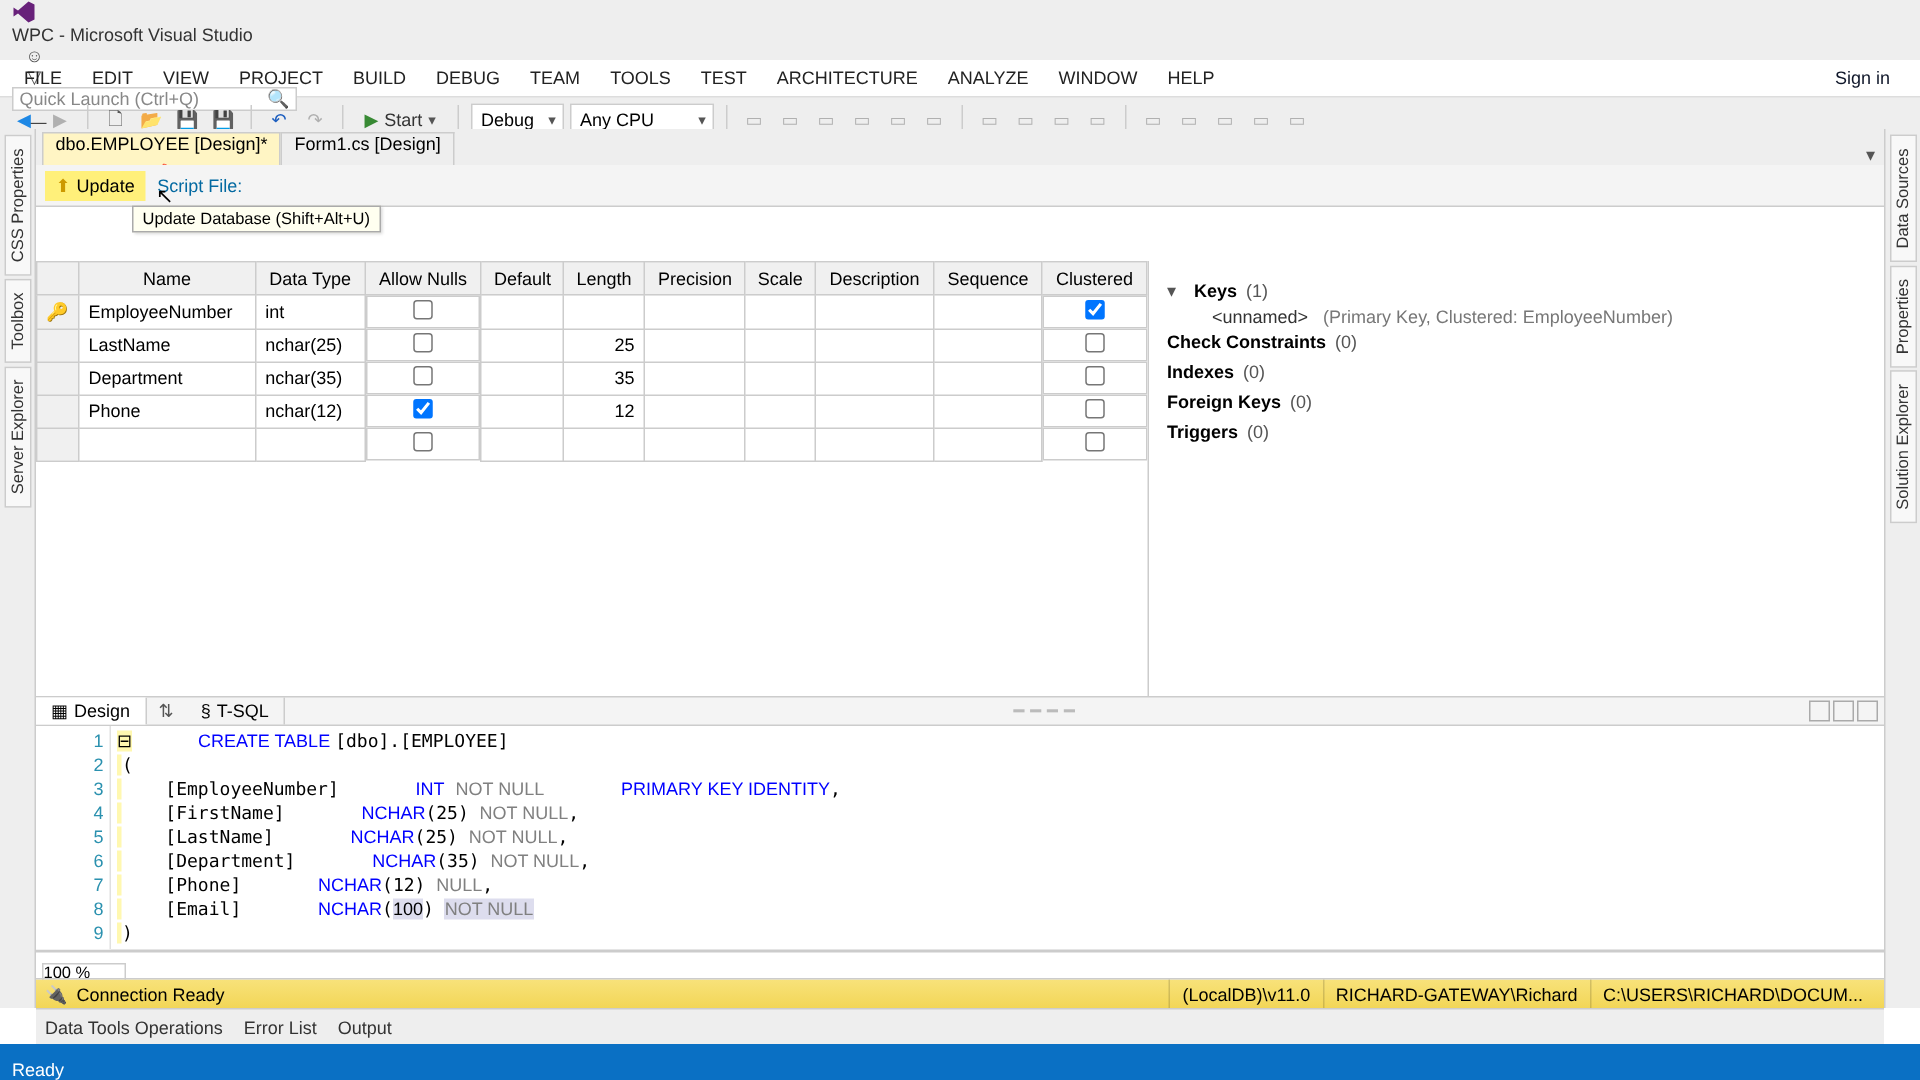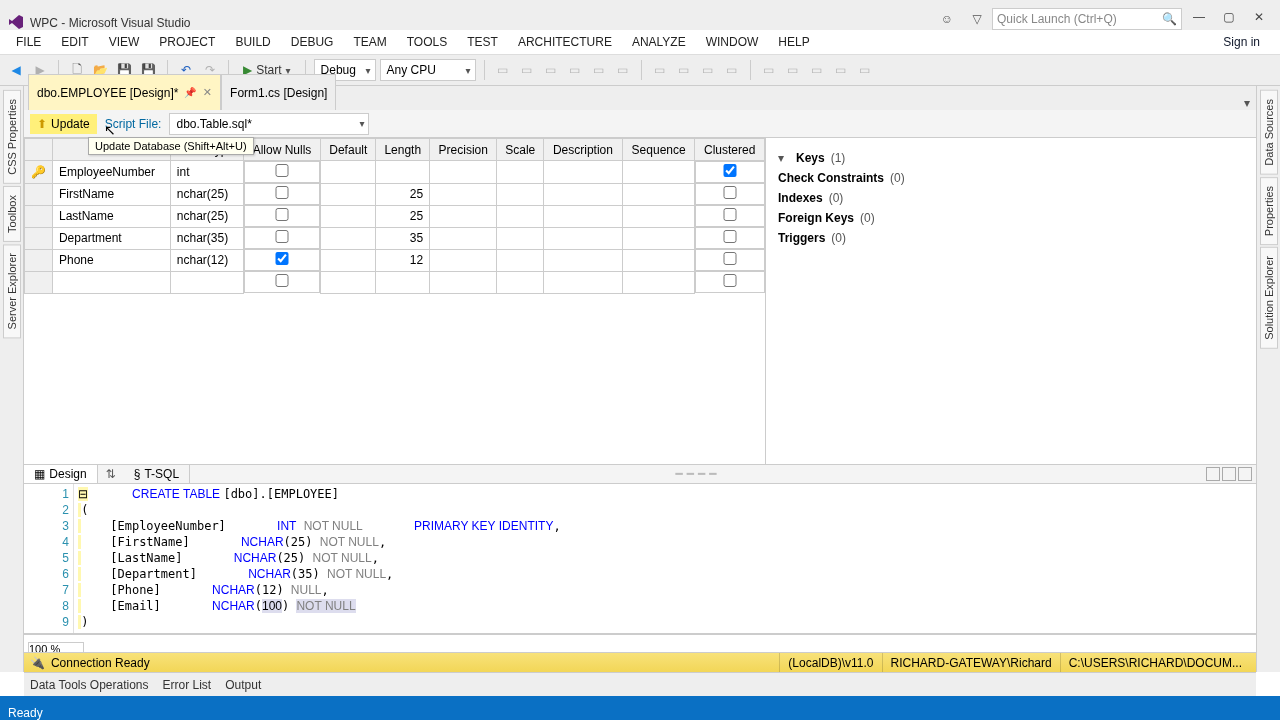--- a/index.html
+++ b/index.html
@@ -1,18 +1,18 @@
 <!DOCTYPE html>
 <html><head>
 <meta charset="utf-8">
 <style>
 * { box-sizing: border-box; margin: 0; padding: 0; font-family: "Segoe UI", Tahoma, sans-serif; font-size: 12px; }
 body { background: #fff; width: 1280px; height: 720px; overflow: hidden; position: relative; }
 
-.titlebar { height: 30px; background: #eee; display: flex; align-items: flex-end; padding: 0 8px; }
+.titlebar { height: 40px; background: #eee; display: flex; align-items: flex-start; padding: 0 8px; flex-direction: column; }
 .titlebar .logo { width: 16px; height: 16px; margin-right: 6px; }
 .titlebar .title { flex: 0 0 auto; color: #333; }
 .titlebar .spacer { flex: 1; }
 .titlebar .tbicon { width: 22px; height: 22px; margin: 0 4px; display: flex; align-items: center; justify-content: center; color: #555; }
 .titlebar .quicklaunch { width: 190px; height: 22px; border: 1px solid #ccc; background: #fff; padding: 0 4px; color: #888; display: flex; align-items: center; justify-content: space-between; }
 .titlebar .winbtn { width: 26px; height: 20px; text-align: center; color: #444; margin-left: 4px; }
 
 .menubar { height: 24px; display: flex; align-items: center; padding: 0 6px; }
 .menubar .mitem { padding: 2px 10px; color: #222; }
 .menubar .signin { margin-left: auto; margin-right: 14px; color: #0f172a; }
@@ -28,36 +28,36 @@
 
 .main { position: absolute; top: 86px; left: 0; right: 0; bottom: 48px; display: flex; }
 
 .sidetab-left, .sidetab-right { width: 24px; background: #eee; border-right: 1px solid #ccc; display: flex; flex-direction: column; align-items: center; padding-top: 4px; }
 .sidetab-right { border-right: none; border-left: 1px solid #ccc; }
 .vtab { writing-mode: vertical-rl; transform: rotate(180deg); padding: 8px 2px; margin-bottom: 2px; color: #333; background: #f8f8f8; border: 1px solid #ccc; font-size: 11px; }
 
 .center { flex: 1; display: flex; flex-direction: column; }
 
 .doctabs { height: 24px; background: #eee; display: flex; align-items: flex-end; padding-left: 4px; }
-.doctab { height: 36px; padding: 0 8px; display: flex; align-items: center; gap: 6px; background: #eee; border: 1px solid #ccc; border-bottom: none; }
+.doctab { height: 22px; padding: 0 8px; display: flex; align-items: center; gap: 6px; background: #eee; border: 1px solid #ccc; border-bottom: none; flex-direction: column; }
 .doctab.active { background: #fff5c4; }
 .doctab .close { color: #888; font-size: 11px; }
 .doctab .pin { color: #888; font-size: 10px; }
 .doctabs .dropdown { margin-left: auto; margin-right: 6px; color: #555; }
 
 .designbar { height: 28px; background: #f4f4f4; border-bottom: 1px solid #ccc; display: flex; align-items: center; padding: 0 6px; gap: 8px; position: relative; }
 .updatebtn { display: flex; align-items: center; gap: 4px; padding: 2px 6px; border: 1px solid transparent; background: #fff07a; position: relative; }
 .updatebtn .arrow { color: #c90; }
 .cursor-arrow { position: absolute; left: 80px; top: 12px; font-size: 14px; pointer-events: none; }
 .tooltip-box { position: absolute; top: 27px; left: 64px; background: #fffff0; border: 1px solid #aaa; padding: 2px 6px; font-size: 11px; z-index: 10; box-shadow: 1px 1px 2px rgba(0,0,0,0.15); }
 .scriptfile-label { color: #0369a1; }
 .scriptfile-combo { width: 200px; height: 22px; border: 1px solid #ccc; background: #fff; padding: 0 18px 0 6px; display: flex; align-items: center; position: relative; }
 .scriptfile-combo::after { content: "▾"; position: absolute; right: 4px; color: #555; font-size: 10px; }
 
-.designsplit { flex: 1; display: flex; min-height: 0; }
+.designsplit { flex: 1; display: flex; min-height: 0; margin-top: 36px; }
 .gridpane { flex: 1; display: flex; flex-direction: column; border-right: 1px solid #ccc; overflow: hidden; }
 .gridwrap { flex: 1; overflow: auto; position: relative; }
 table.dg { border-collapse: collapse; width: 100%; }
 table.dg th, table.dg td { border: 1px solid #ccc; padding: 2px 6px; height: 22px; text-align: left; background: #fff; white-space: nowrap; }
 table.dg th { background: #f0f0f0; font-weight: normal; text-align: center; }
 table.dg td.rowhead { width: 22px; background: #f0f0f0; text-align: center; }
 table.dg td.center { text-align: center; }
 table.dg td.right { text-align: right; }
 table.dg tr.sel td { background: #1e90ff; color: #fff; }
 table.dg tr.sel td.rowhead { background: #f0f0f0; color: #333; }
@@ -203,23 +203,20 @@
     </div>
 
     <div class="designbar">
       <span class="updatebtn">
         <span class="arrow">⬆</span>
         <span>Update</span>
       </span>
       <span class="cursor-arrow">↖</span>
       <div class="tooltip-box">Update Database (Shift+Alt+U)</div>
       <span class="scriptfile-label">Script File:</span>
-      <span class="scriptfile-combo">
-        <span>dbo.Table.sql*</span>
-      </span>
     </div>
 
     <div class="designsplit">
       <div class="gridpane">
         <div class="gridwrap">
           <table class="dg">
             <thead>
                 <tr id="grid-header-row">
                   <th style="width: 22px;"></th>
                   <th>Name</th>
@@ -247,37 +244,20 @@
                   <td></td>
                   <td></td>
                   <td></td>
                   <td></td>
                   <td class="center">
                     <input type="checkbox" checked="" style="">
                   </td>
                 </tr>
                 <tr>
                   <td class="rowhead"></td>
-                  <td>FirstName</td>
-                  <td>nchar(25)</td>
-                  <td class="center">
-                    <input type="checkbox" style="">
-                  </td>
-                  <td></td>
-                  <td class="right">25</td>
-                  <td></td>
-                  <td></td>
-                  <td></td>
-                  <td></td>
-                  <td class="center">
-                    <input type="checkbox" style="">
-                  </td>
-                </tr>
-                <tr>
-                  <td class="rowhead"></td>
                   <td>LastName</td>
                   <td>nchar(25)</td>
                   <td class="center">
                     <input type="checkbox" style="">
                   </td>
                   <td></td>
                   <td class="right">25</td>
                   <td></td>
                   <td></td>
                   <td></td>
@@ -341,20 +321,21 @@
           </table>
         </div>
       </div>
 
       <div class="propspane">
         <div class="prow">
             <span class="toggle">▾</span>
             <span class="plabel">Keys</span> 
             <span class="pcount">(1)</span>
           </div>
+        <div class="pkdetail"><span>&lt;unnamed&gt;</span>&nbsp;&nbsp;&nbsp;<span class="gray">(Primary Key, Clustered: EmployeeNumber)</span></div>
         <div class="prow">
             <span class="plabel">Check Constraints</span> 
             <span class="pcount">(0)</span>
           </div>
         <div class="prow">
             <span class="plabel">Indexes</span> 
             <span class="pcount">(0)</span>
           </div>
         <div class="prow">
             <span class="plabel">Foreign Keys</span> 

